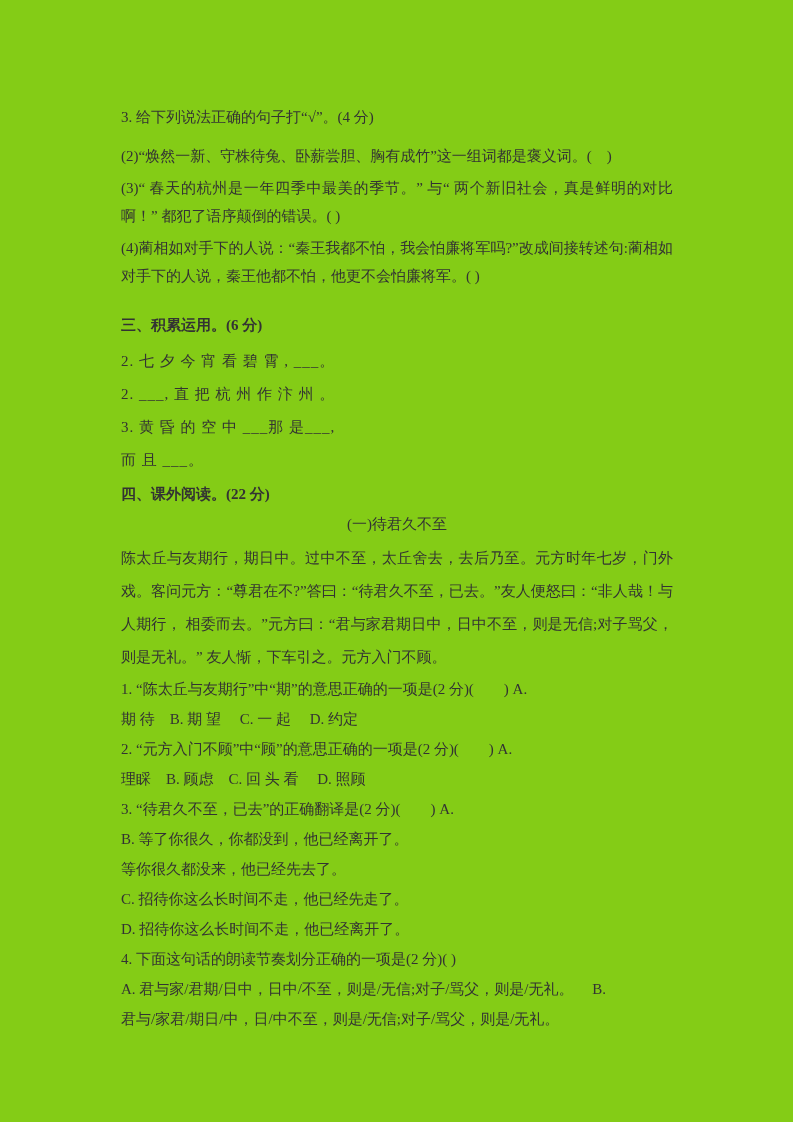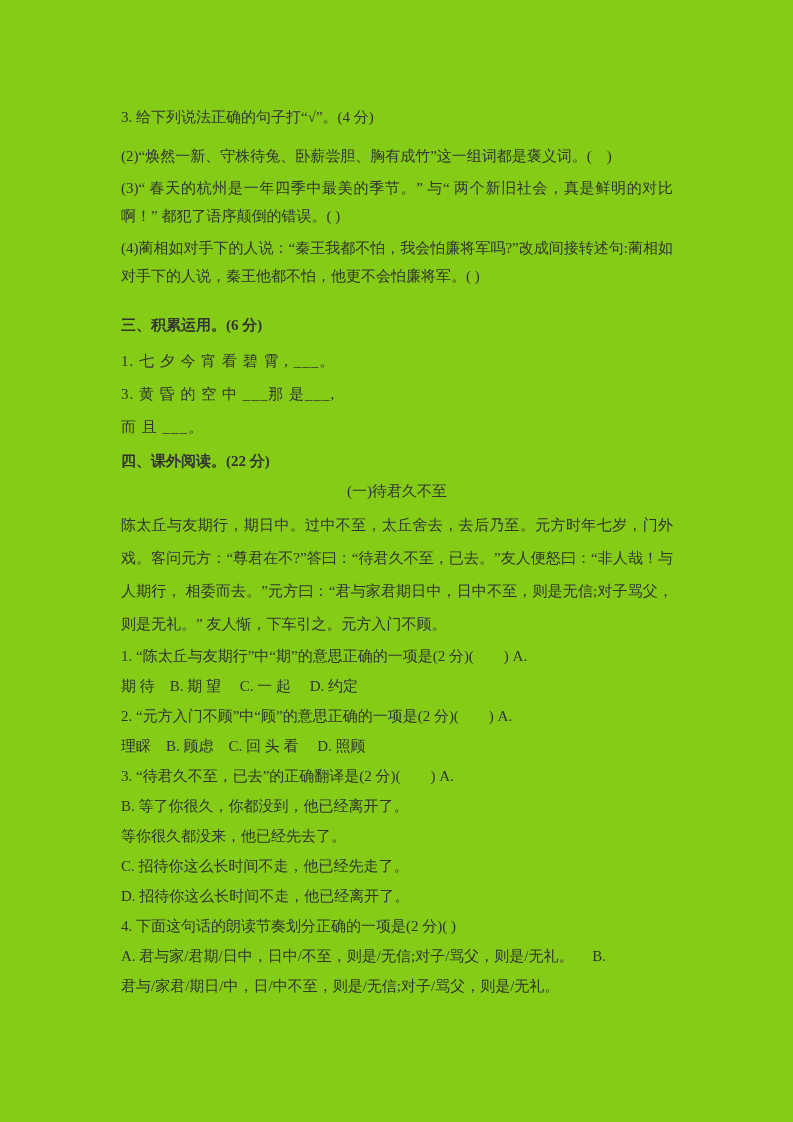--- a/index.html
+++ b/index.html
@@ -30,21 +30,22 @@
 <body>
 
 <div class="page">
 
   <p class="para q3-title">3. 给下列说法正确的句子打“√”。(4 分)</p>
   <p class="para item">(2)“焕然一新、守株待兔、卧薪尝胆、胸有成竹”这一组词都是褒义词。(　)</p>
   <p class="para item">(3)“ 春天的杭州是一年四季中最美的季节。” 与“ 两个新旧社会，真是鲜明的对比啊！” 都犯了语序颠倒的错误。( )</p>
   <p class="para item">(4)蔺相如对手下的人说：“秦王我都不怕，我会怕廉将军吗?”改成间接转述句:蔺相如对手下的人说，秦王他都不怕，他更不会怕廉将军。( )</p>
 
   <p class="para section-title sec3-title">三、积累运用。(6 分)</p>
-  <p class="sec3-line">1. 七 夕 今 宵 看 碧 霄 , ___。</p>
+  <p class="sec3-line">2. 七 夕 今 宵 看 碧 霄 , ___。</p>
+  <p class="sec3-line">2. ___, 直 把 杭 州 作 汴 州 。</p>
   <p class="sec3-line">3. 黄 昏 的 空 中 ___那 是___,</p>
   <p class="sec3-line">而 且 ___。</p>
 
   <p class="para section-title sec4-title">四、课外阅读。(22 分)</p>
   <p class="para reading-title">(一)待君久不至</p>
   <p class="passage">陈太丘与友期行，期日中。过中不至，太丘舍去，去后乃至。元方时年七岁，门外戏。客问元方：“尊君在不?”答曰：“待君久不至，已去。”友人便怒曰：“非人哉！与人期行， 相委而去。”元方曰：“君与家君期日中，日中不至，则是无信;对子骂父，则是无礼。” 友人惭，下车引之。元方入门不顾。</p>
 
   <p class="qline">1. “陈太丘与友期行”中“期”的意思正确的一项是(2 分)(　　) A.</p>
   <p class="qline">期 待　B. 期 望 　C. 一 起 　D. 约定</p>
   <p class="qline">2. “元方入门不顾”中“顾”的意思正确的一项是(2 分)(　　) A.</p>

